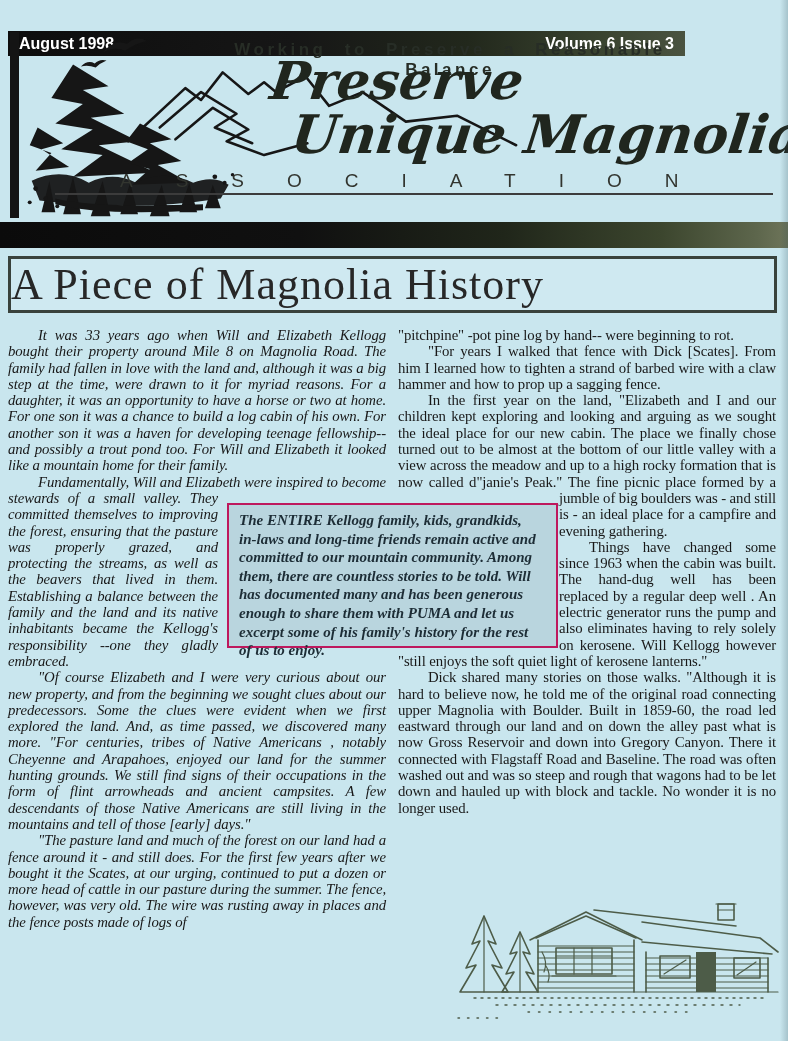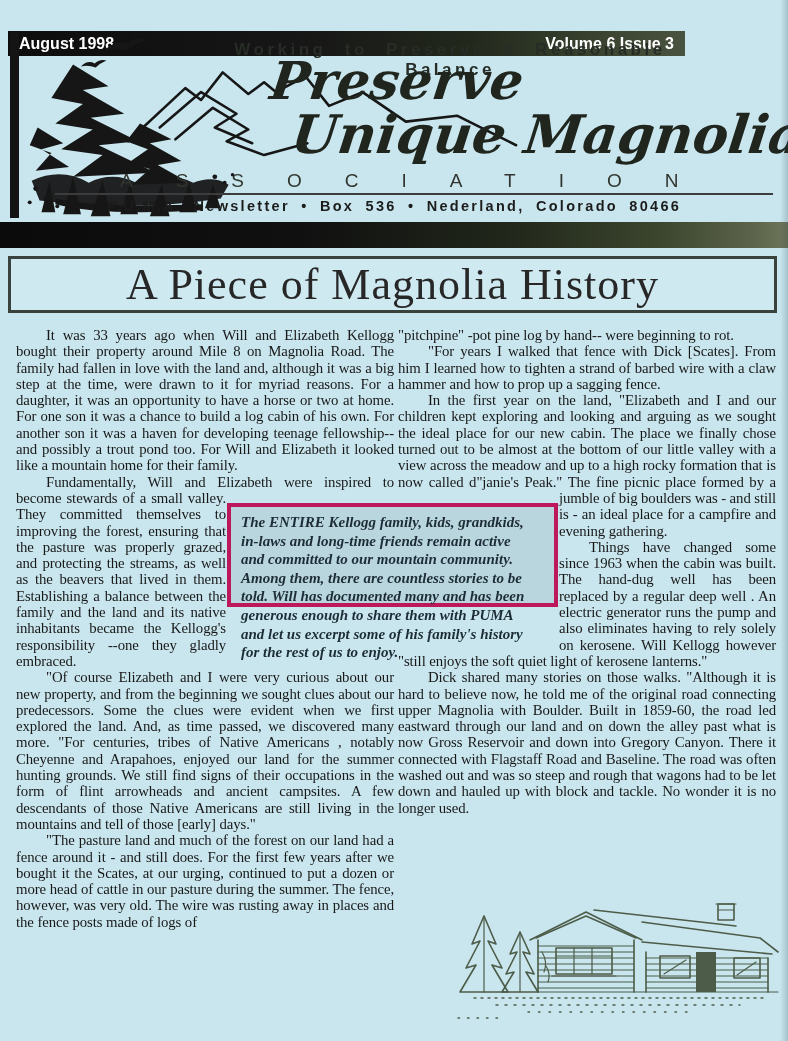--- a/index.html
+++ b/index.html
@@ -48,39 +48,39 @@
   .mast-art{position:absolute; left:8px; top:33px; width:520px; height:192px;}
   
   .divbar{
     position:absolute; left:0; top:222px; width:788px; height:26px;
     background:linear-gradient(90deg,#0b0b0b 0%,#101010 38%,#20261a 64%,#3c462e 84%,#5d664c 96%,#6e755a 100%);
   }
   
   .titlebox{
     position:absolute; left:8px; top:256px; width:769px; height:57px; box-sizing:border-box;
     border:3px solid #39423c; background:#cfe9f1;
-    display:flex; align-items:center; justify-content:center;
+    display:flex; align-items:center; 
   }
   .titlebox h1{margin:0; font-family:"Liberation Serif",serif; font-weight:normal;
     font-size:44px; line-height:1; color:#272727; letter-spacing:1px;}
   
   .col{
     position:absolute; top:327px; width:378px; text-align:justify;
     font-size:14.8px; line-height:16.3px; letter-spacing:-0.1px; color:#181818;
   }
-  .col-left{left:16px;}
+  .col-left{left:8px;font-style:italic;}
   .col-right{left:398px;}
   .col p{margin:0;}
   .indent{text-indent:30px;}
   .spacer-r{float:right; width:168px; height:150px;}
   .spacer-l{float:left; width:161px; height:152px;}
   
   .pullquote{
-    position:absolute; left:227px; top:503px; width:331px; height:104px; box-sizing:border-box;
-    background:var(--quote_bg); border:4px solid #be185d; padding:6px 20px 0 10px;
+    position:absolute; left:227px; top:503px; width:331px; height:145px; box-sizing:border-box;
+    background:var(--quote_bg); border:2px solid #be185d; padding:6px 20px 0 10px;
     font-family:"Liberation Serif",serif; font-style:italic; font-weight:bold;
     font-size:15px; line-height:18.6px; color:var(--quote_ink); text-align:left;
   }
   .cabin-art{position:absolute; left:438px; top:892px; width:345px; height:135px;}
 </style>
 </head>
 <body>
 
 <div class="page">
 
@@ -122,21 +122,20 @@
         <circle cx="216" cy="152" r="2"></circle>
       <circle cx="224" cy="144" r="1.8"></circle>
     </g>
   </svg>
 
   <div class="tagline">Working to Preserve a Reasonable Balance</div>
   <div class="script1">Preserve</div>
   <div class="script2">Unique Magnolia</div>
   <div class="assoc">ASSOCIATION</div>
   <div class="assoc-rule"></div>
-  <div class="address">P.U.M.A. Newsletter • Box 536 • Nederland, Colorado 80466</div>
 
   <div class="divbar"></div>
 
   <div class="titlebox">
     <h1>A Piece of Magnolia History</h1>
   </div>
 
   <div class="col col-left">
     <p class="indent"><span>It was 33 years ago when Will and Elizabeth Kellogg bought their property around Mile 8 on Magnolia Road. The family had fallen in love with the land and, although it was a big step at the time, were drawn to it for myriad reasons. For a daughter, it was an opportunity to have a horse or two at home. For one son it was a chance to build a log cabin of his own. For another son it was a haven for developing teenage fellowship--and possibly a trout pond too. For Will and Elizabeth it looked like a mountain home for their family.</span></p>
     <p class="indent"><span>Fundamentally, Will and Elizabeth were inspired to</span> <span class="spacer-r"></span><span>become stewards of a small valley. They committed themselves to improving the forest, ensuring that the pasture was properly grazed, and protecting the streams, as well as the beavers that lived in them. Establishing a balance between the family and the land and its native inhabitants became the Kellogg's responsibility --one they gladly embraced.</span></p>

